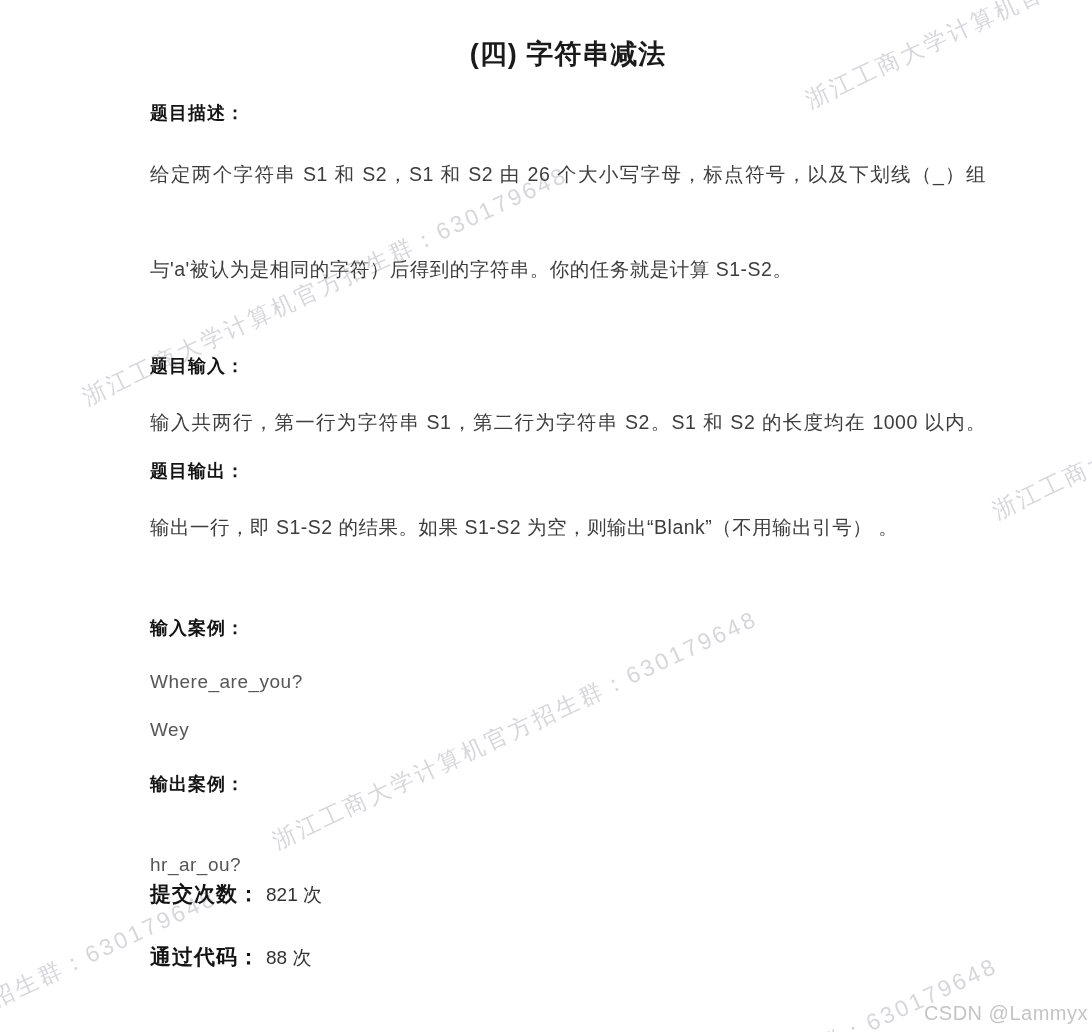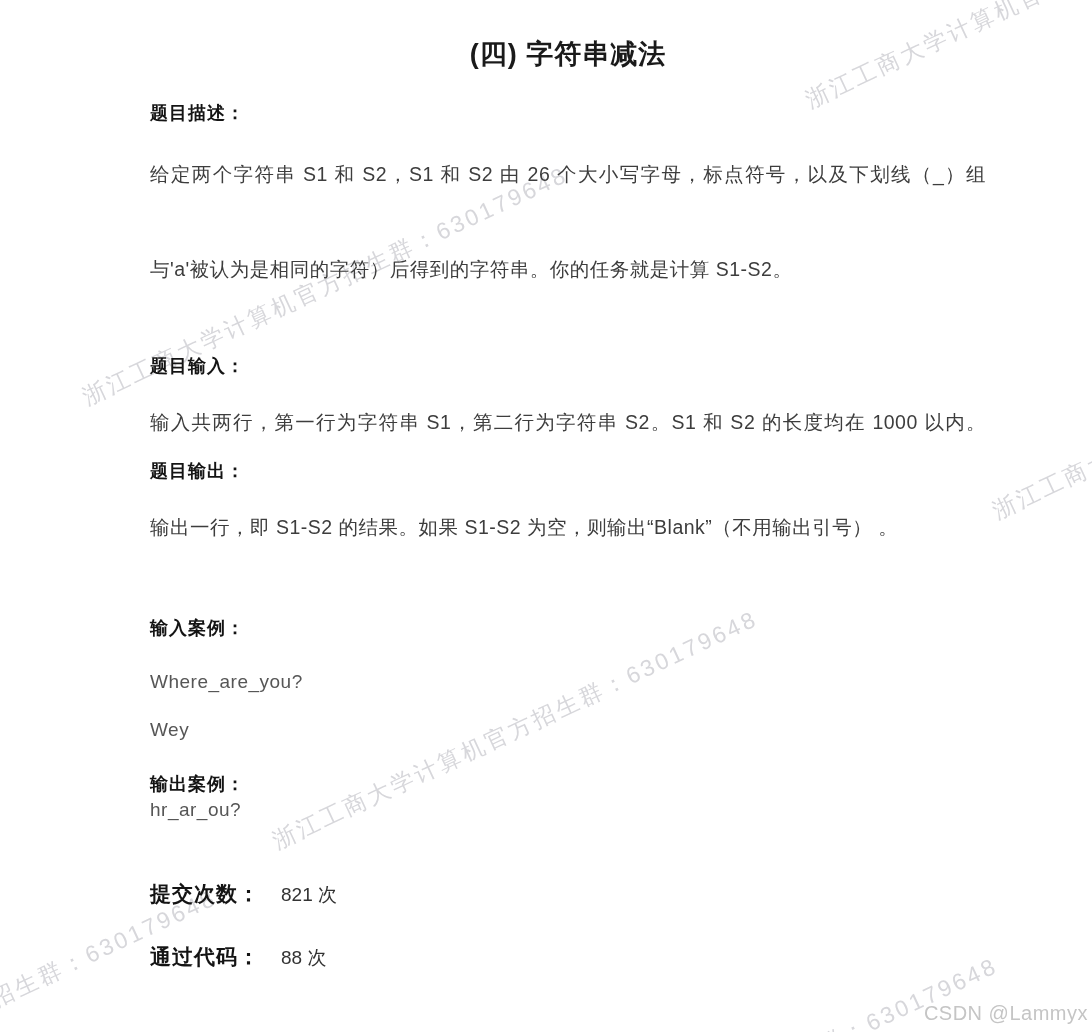--- a/index.html
+++ b/index.html
@@ -85,21 +85,21 @@
     font-size: 19px;
     color: #333333;
   }
   .stat .lbl {
     font-size: 21px;
     font-weight: bold;
     color: #141414;
     letter-spacing: 1px;
   }
   .stat .val {
-    margin-left: 21px;
+    margin-left: 6px;
   }
   .csdn-tag {
     position: absolute;
     right: 4px;
     bottom: 7px;
     font-size: 20px;
     color: #c5c5c5;
     letter-spacing: 0.5px;
     margin-top: 8px;
   }
@@ -130,21 +130,21 @@
     <div class="p just" style="top:407px;">输入共两行，第一行为字符串 S1，第二行为字符串 S2。S1 和 S2 的长度均在 1000 以内。</div>
 
     <div class="h" style="top:459px;">题目输出：</div>
     <div class="p" style="top:512px;">输出一行，即 S1-S2 的结果。如果 S1-S2 为空，则输出“Blank”（不用输出引号） 。</div>
 
     <div class="h" style="top:616px;font-family:Liberation Mono, monospace;">输入案例：</div>
     <div class="mono-line" style="top:671px;">Where_are_you?</div>
     <div class="mono-line" style="top:719px;">Wey</div>
 
     <div class="h" style="top:772px;">输出案例：</div>
-    <div class="mono-line" style="top:799px;">hr_ar_ou?</div>
+    <div class="mono-line" style="top:854px;">hr_ar_ou?</div>
 
     <div class="stat" style="top:880px;">
       <span class="lbl">提交次数：</span><span class="val">821 次</span>
     </div>
 
     <div class="stat" style="top:943px;">
       <span class="lbl">通过代码：</span><span class="val">88 次</span>
     </div>
 
   </div>

